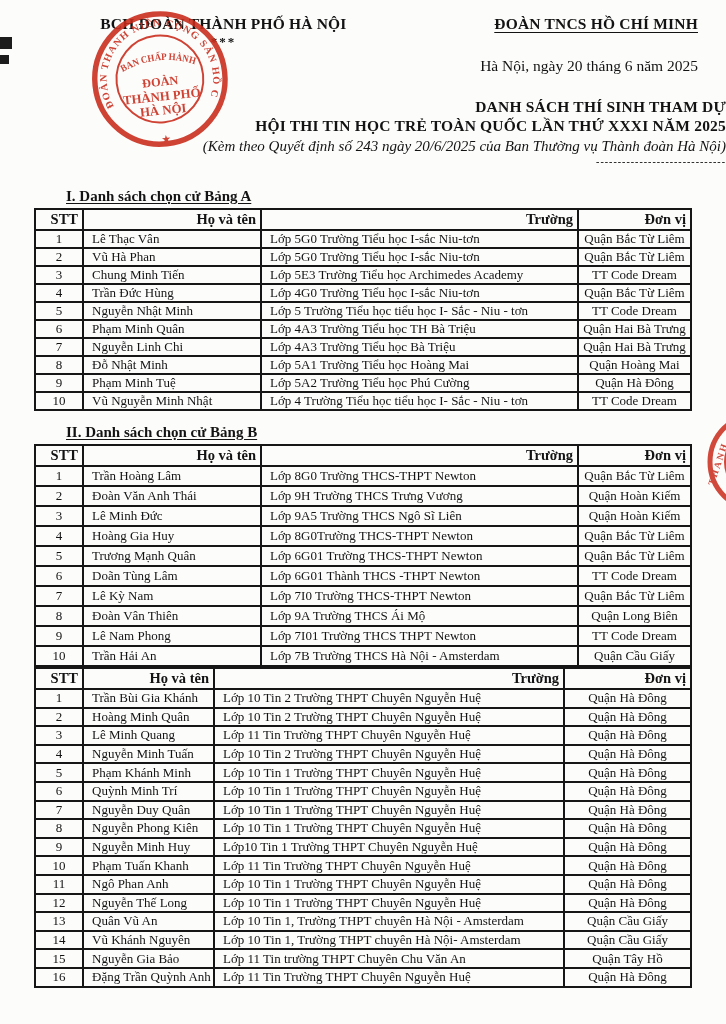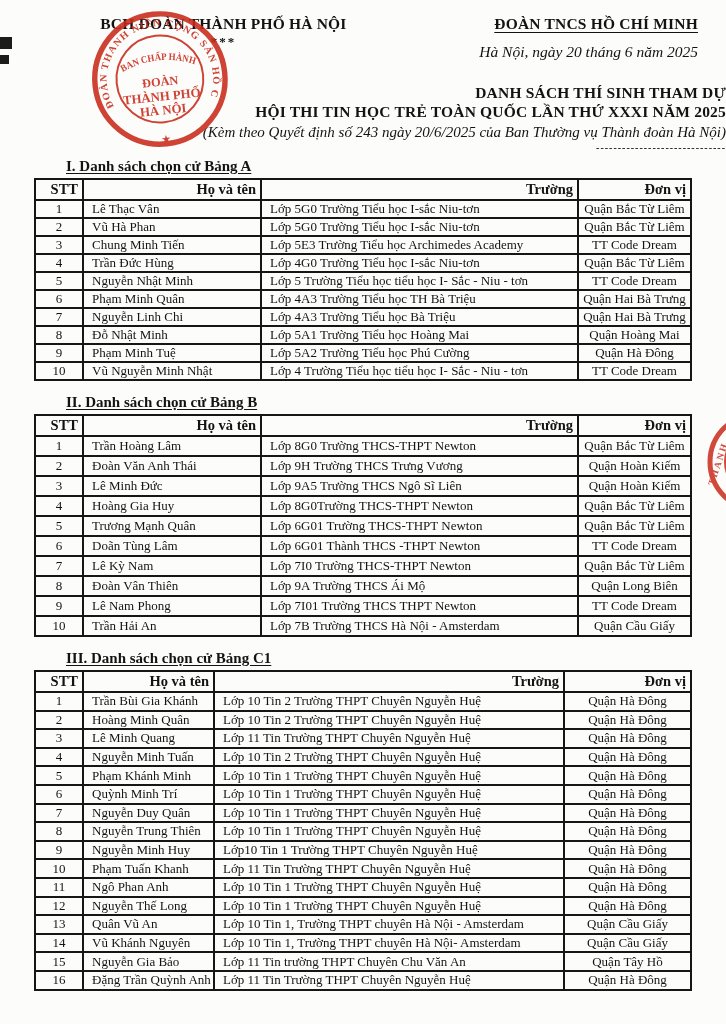--- a/index.html
+++ b/index.html
@@ -10,35 +10,35 @@
   }
   .page{position:absolute;inset:0;}
 
   
   .header{display:flex;justify-content:space-between;padding:15px 28px 0 66px;gap:12px;}
   .header-left{width:320px;text-align:center;}
   .header-right{width:310px;text-align:right;}
   .org-name{font-weight:bold;font-size:15.5px;letter-spacing:.2px;white-space:nowrap;}
   .underline{text-decoration:underline;text-underline-offset:3px;}
   .stars{font-weight:bold;font-size:13px;margin-top:1px;letter-spacing:2px;}
-  .date{font-style:italic;font-size:15.5px;margin-top:10px;white-space:nowrap;}
+  .date{font-size:15.5px;margin-top:24px;white-space:nowrap;}
 
   
   .title-block{text-align:right;margin-top:22px;line-height:1.25;}
   .doc-title{font-weight:bold;font-size:15.5px;letter-spacing:.2px;}
   .subtitle{font-style:italic;font-size:15px;margin-top:1px;}
   .divider{font-weight:bold;font-size:10px;letter-spacing:1px;margin-top:0;}
 
   
   .section{margin:0 34px;}
   .section-title{
     font-weight:bold;font-size:15px;margin:13px 0 3px 32px;
     text-decoration:underline;text-underline-offset:2px;white-space:nowrap;
   }
-  .sec-a .section-title{margin-top:4px;}
+  .sec-a .section-title{margin-top:20px;}
   table{border-collapse:collapse;width:656px;table-layout:fixed;}
   th,td{border:2px solid #161616;padding:0 4px;overflow:hidden;white-space:nowrap;}
   th{font-size:14.5px;height:19px;text-align:right;}
   td{font-size:13px;}
   td.c0,td.c3{text-align:center;}
   td.c1,td.c2{text-align:left;padding-left:8px;}
   .tbl-a td{height:15px;}
   .tbl-b td{height:18px;}
   .tbl-c td{height:16.6px;}
   col.w-stt{width:48px;}
@@ -267,21 +267,20 @@
             <td class="c0">10</td>
             <td class="c1">Trần Hải An</td>
             <td class="c2">Lớp 7B Trường THCS Hà Nội - Amsterdam</td>
             <td class="c3">Quận Cầu Giấy</td>
           </tr>
         </tbody>
     </table>
   </div>
 
   <div class="section">
-    <div class="section-title">III. Danh sách chọn cử Bảng C1</div>
     <table class="tbl-c">
       <colgroup>
         <col class="w-stt">
           <col class="w-name">
           <col class="w-school">
           <col class="w-unit">
       </colgroup>
       <thead>
         <tr>
           <th>STT</th>
@@ -328,21 +327,21 @@
             <td class="c3">Quận Hà Đông</td>
           </tr>
           <tr>
             <td class="c0">7</td>
             <td class="c1">Nguyễn Duy Quân</td>
             <td class="c2">Lớp 10 Tin 1 Trường THPT Chuyên Nguyễn Huệ</td>
             <td class="c3">Quận Hà Đông</td>
           </tr>
           <tr>
             <td class="c0">8</td>
-            <td class="c1">Nguyễn Trung Thiên</td>
+            <td class="c1">Nguyễn Phong Kiên</td>
             <td class="c2">Lớp 10 Tin 1 Trường THPT Chuyên Nguyễn Huệ</td>
             <td class="c3">Quận Hà Đông</td>
           </tr>
           <tr>
             <td class="c0">9</td>
             <td class="c1">Nguyễn Minh Huy</td>
             <td class="c2">Lớp10 Tin 1 Trường THPT Chuyên Nguyễn Huệ</td>
             <td class="c3">Quận Hà Đông</td>
           </tr>
           <tr>

